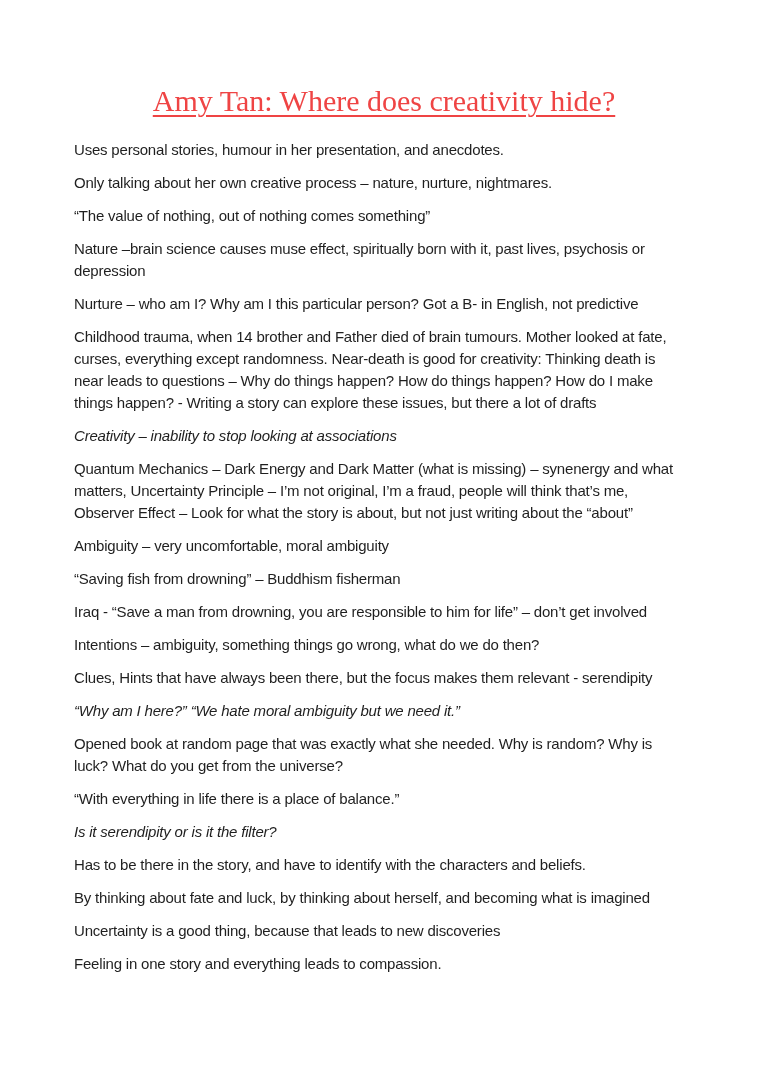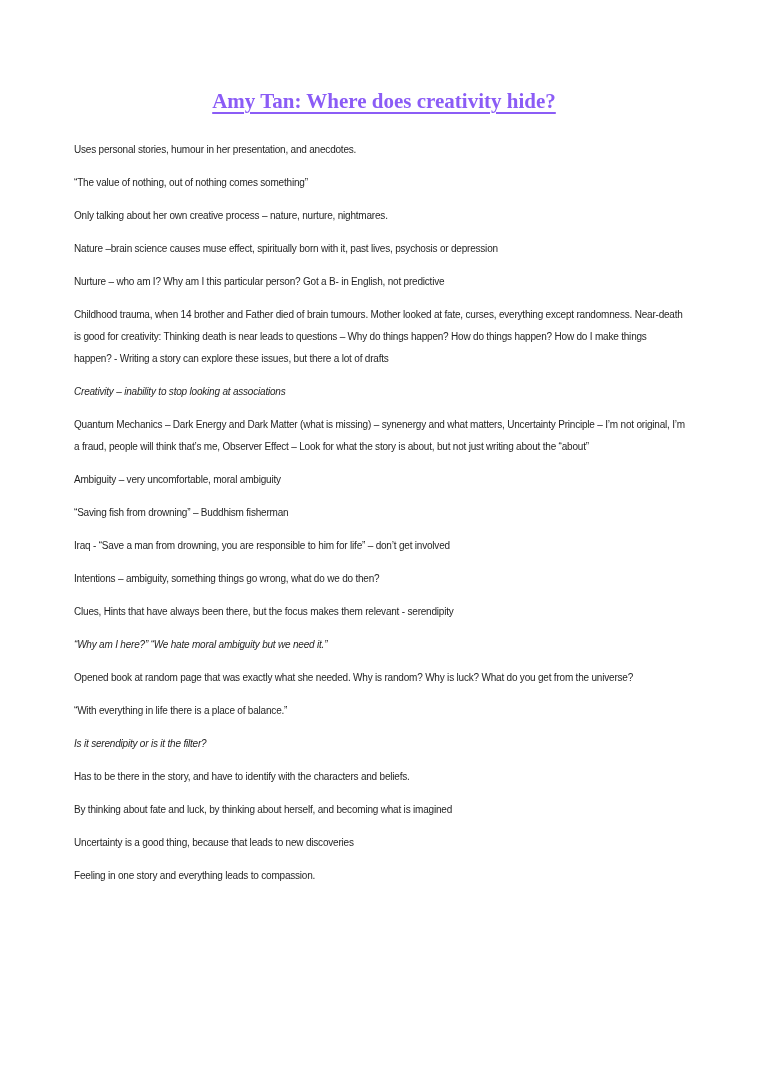--- a/index.html
+++ b/index.html
@@ -6,52 +6,52 @@
   .page {
     width:768px; height:1087px; background:#ffffff;
     position:relative; overflow:hidden;
     font-family:"Liberation Sans","DejaVu Sans",sans-serif;
     color:#1f1f1f;
   }
   .title {
     padding-top:86px; margin:0;
     text-align:center;
     font-family:"Liberation Serif","DejaVu Serif",serif;
-    font-weight:700; font-size:21px; line-height:30px;
-    color:#8b5cf6;
+    font-weight:400; font-size:30px; line-height:30px;
+    color:#ef4444;
   }
   .title .underlined {
     text-decoration:underline;
     text-decoration-thickness:2px;
     text-underline-offset:4px;
   }
   .content {
     width:620px;
     margin:23px 0 0 74px;
   }
   .content p {
     margin:0 8px 11px 0;
-    font-size:10px;
+    font-size:15px;
     line-height:22px;
     letter-spacing:-0.2px;
   }
   .content p.em {
     font-weight:400;
     font-style:italic;
   }
 </style>
 </head>
 <body>
 
 <div class="page">
   <h1 class="title"><span class="underlined">Amy Tan: Where does creativity hide?</span></h1>
   <div class="content">
     <p>Uses personal stories, humour in her presentation, and anecdotes.</p>
+    <p>Only talking about her own creative process – nature, nurture, nightmares.</p>
     <p>“The value of nothing, out of nothing comes something”</p>
-    <p>Only talking about her own creative process – nature, nurture, nightmares.</p>
     <p>Nature –brain science causes muse effect, spiritually born with it, past lives, psychosis or depression</p>
     <p>Nurture – who am I? Why am I this particular person? Got a B- in English, not predictive</p>
     <p>Childhood trauma, when 14 brother and Father died of brain tumours. Mother looked at fate, curses, everything except randomness. Near-death is good for creativity: Thinking death is near leads to questions – Why do things happen? How do things happen? How do I make things happen? - Writing a story can explore these issues, but there a lot of drafts</p>
     <p class="em">Creativity – inability to stop looking at associations</p>
     <p>Quantum Mechanics – Dark Energy and Dark Matter (what is missing) – synenergy and what matters, Uncertainty Principle – I’m not original, I’m a fraud, people will think that’s me, Observer Effect – Look for what the story is about, but not just writing about the “about”</p>
     <p>Ambiguity – very uncomfortable, moral ambiguity</p>
     <p>“Saving fish from drowning” – Buddhism fisherman</p>
     <p>Iraq - “Save a man from drowning, you are responsible to him for life” – don’t get involved</p>
     <p>Intentions – ambiguity, something things go wrong, what do we do then?</p>
     <p>Clues, Hints that have always been there, but the focus makes them relevant - serendipity</p>

